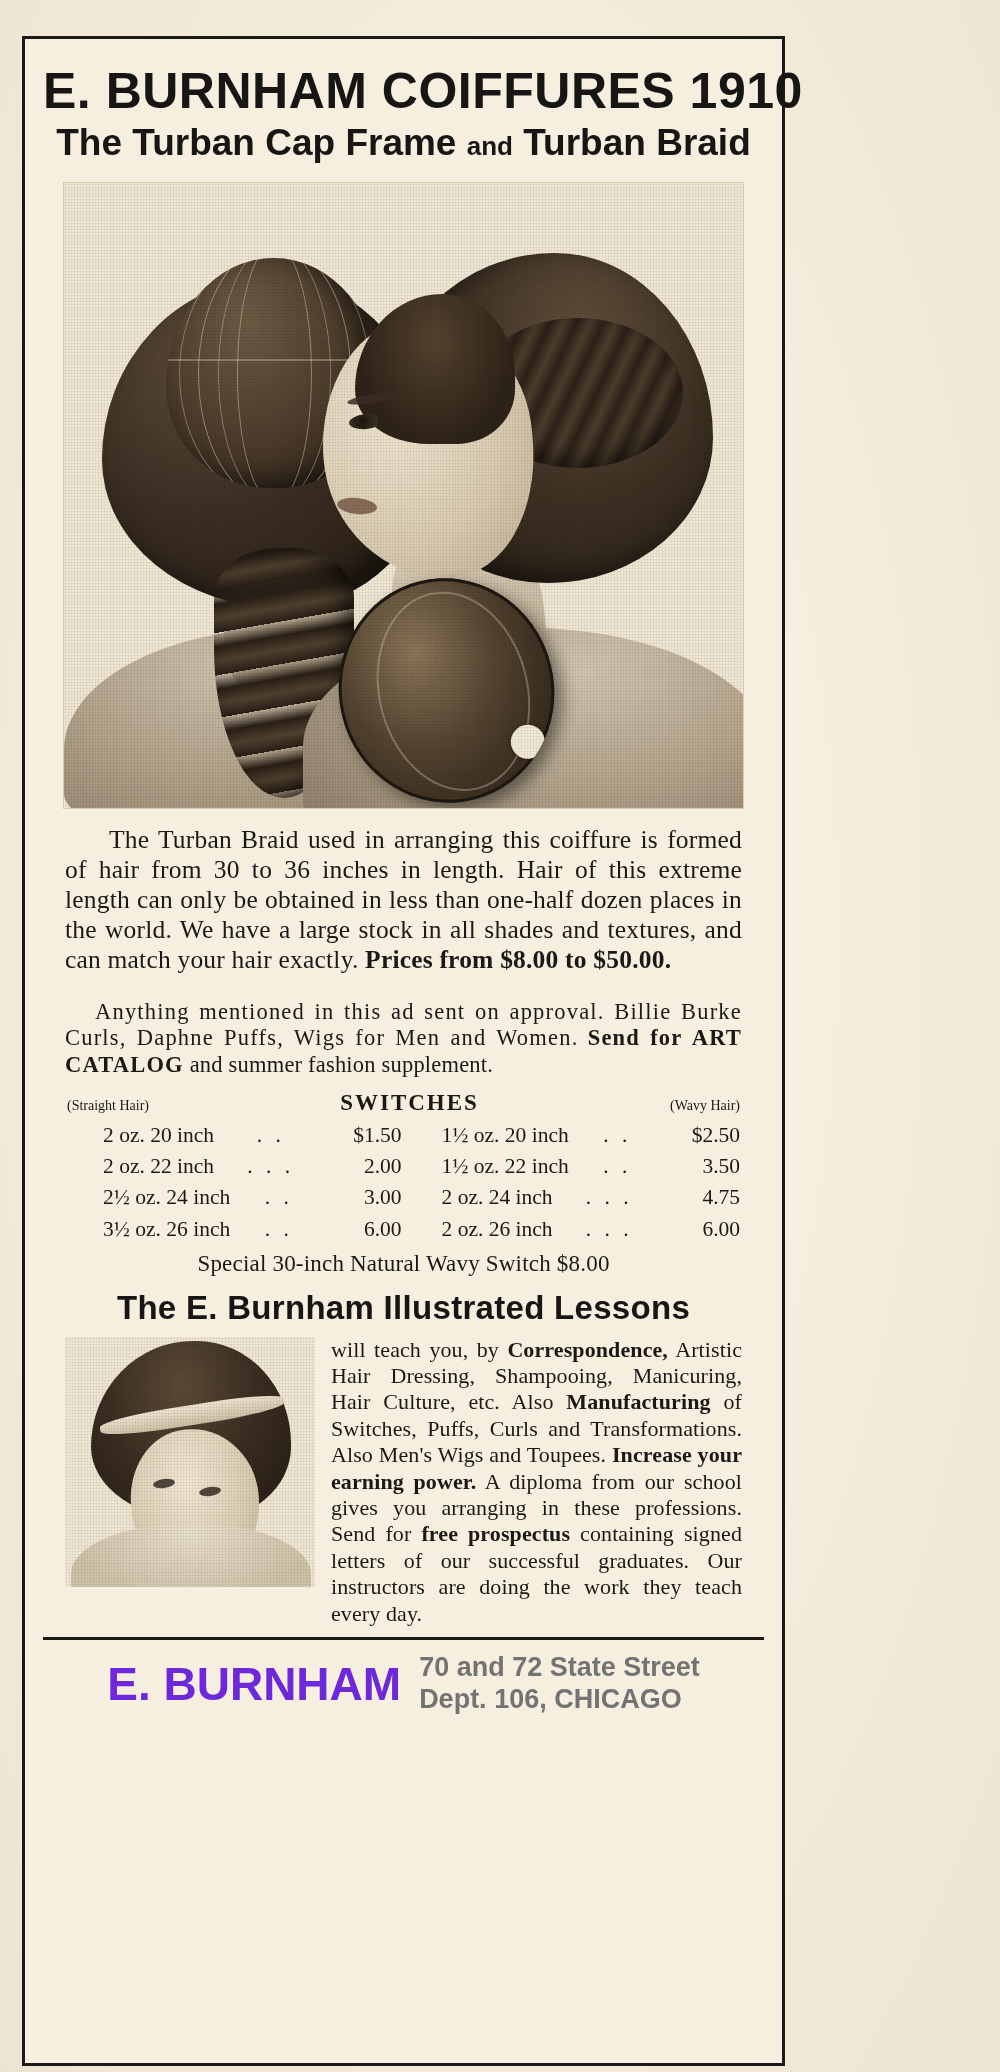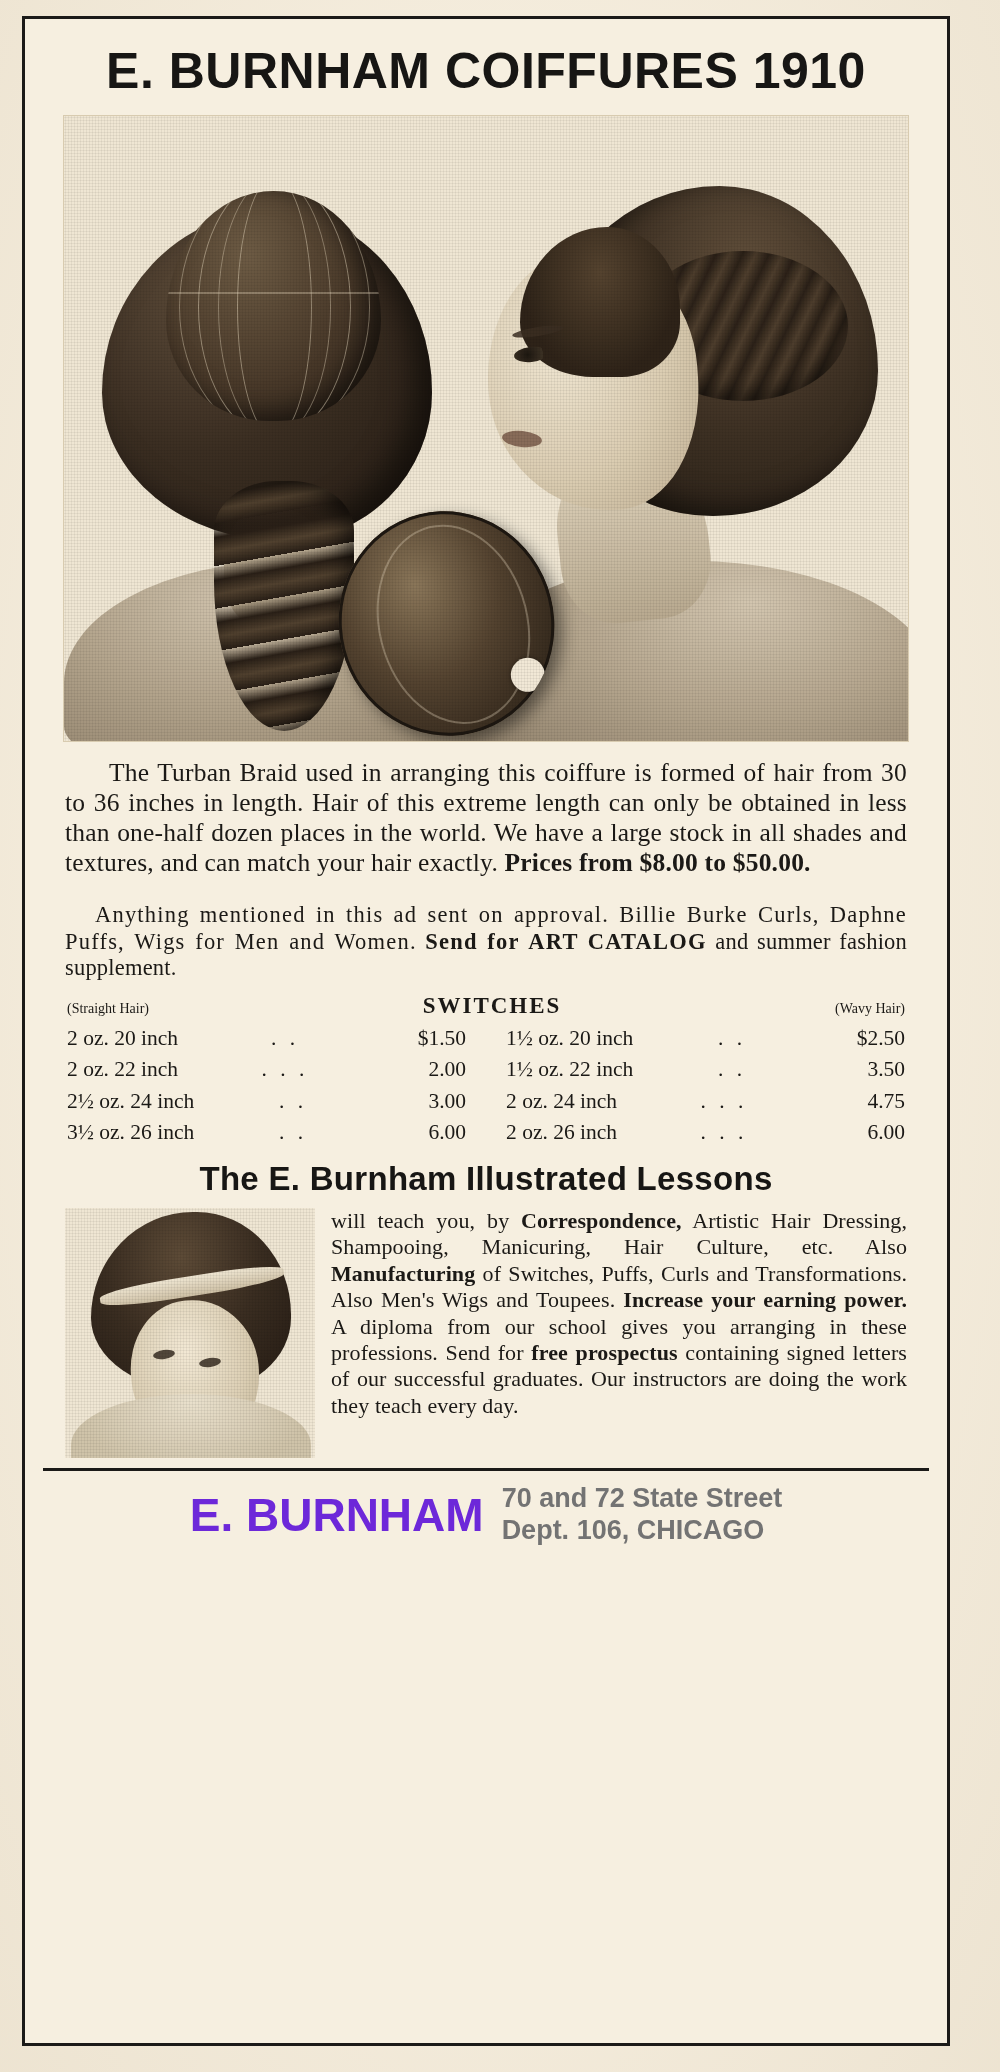--- a/index.html
+++ b/index.html
@@ -26,22 +26,22 @@
     position: absolute;
     inset: 0;
     background:
       radial-gradient(ellipse at 50% 45%, rgba(255,250,238,0.85) 0%, rgba(244,236,220,0.2) 55%, rgba(224,212,189,0.35) 100%);
     pointer-events: none;
   }
 
   .ad-frame {
     position: absolute;
     left: 22px;
-    top: 16px;
-    width: 928px;
+    top: 36px;
+    width: 763px;
     height: 2030px;
     border: 3px solid #1b1a18;
     box-sizing: border-box;
     background: #f6efe0;
   }
 
   .inner {
     position: absolute;
     inset: 0;
     padding: 0 18px;
@@ -371,20 +371,21 @@
   .switch-head .left-head,
   .switch-head .right-head { font-weight: normal; font-size: 14px; }
   .switch-head .center-head {
     font-weight: bold;
     letter-spacing: 2px;
     font-size: 23px;
   }
   .switch-cols {
     display: flex;
     gap: 40px;
+    margin-left: 36px;
   }
   .switch-col { flex: 1; }
   .switch-row {
     display: flex;
     align-items: baseline;
     line-height: 1.45;
   }
   .sr-desc { white-space: nowrap; }
   .sr-dots {
     flex: 1;
@@ -522,20 +523,25 @@
 <body>
 
 <div class="page">
   <div class="paper-tone"></div>
 
   <div class="ad-frame">
     <div class="inner">
 
       <div class="headline-wrap">
         <div class="headline-1">E. BURNHAM COIFFURES 1910</div>
+        <div class="headline-2">
+          <span>The Turban Cap Frame</span>
+          <span class="small-and">and</span>
+          <span>Turban Braid</span>
+        </div>
       </div>
 
       <div class="photo-block">
 
         <div class="fig-left">
           <div class="shoulder-left"></div>
           <div class="neck-left"></div>
           <div class="hair-left-mass"></div>
           <div class="hair-left-tail"></div>
           <div class="cap-frame">
@@ -622,20 +628,21 @@
               <span class="sr-dots">. . .</span>
               <span class="sr-price">4.75</span>
             </div>
             <div class="switch-row">
               <span class="sr-desc">2 oz. 26 inch</span>
               <span class="sr-dots">. . .</span>
               <span class="sr-price">6.00</span>
             </div>
           </div>
         </div>
+        <div class="special-line">Special 30-inch Natural Wavy Switch $8.00</div>
       </div>
 
       <div class="lessons-title">The E. Burnham Illustrated Lessons</div>
 
       <div class="lessons-body">
         <div class="lesson-photo">
           <div class="lp-hair"></div>
           <div class="lp-face"></div>
           <div class="lp-band"></div>
           <div class="lp-eye-l"></div>

